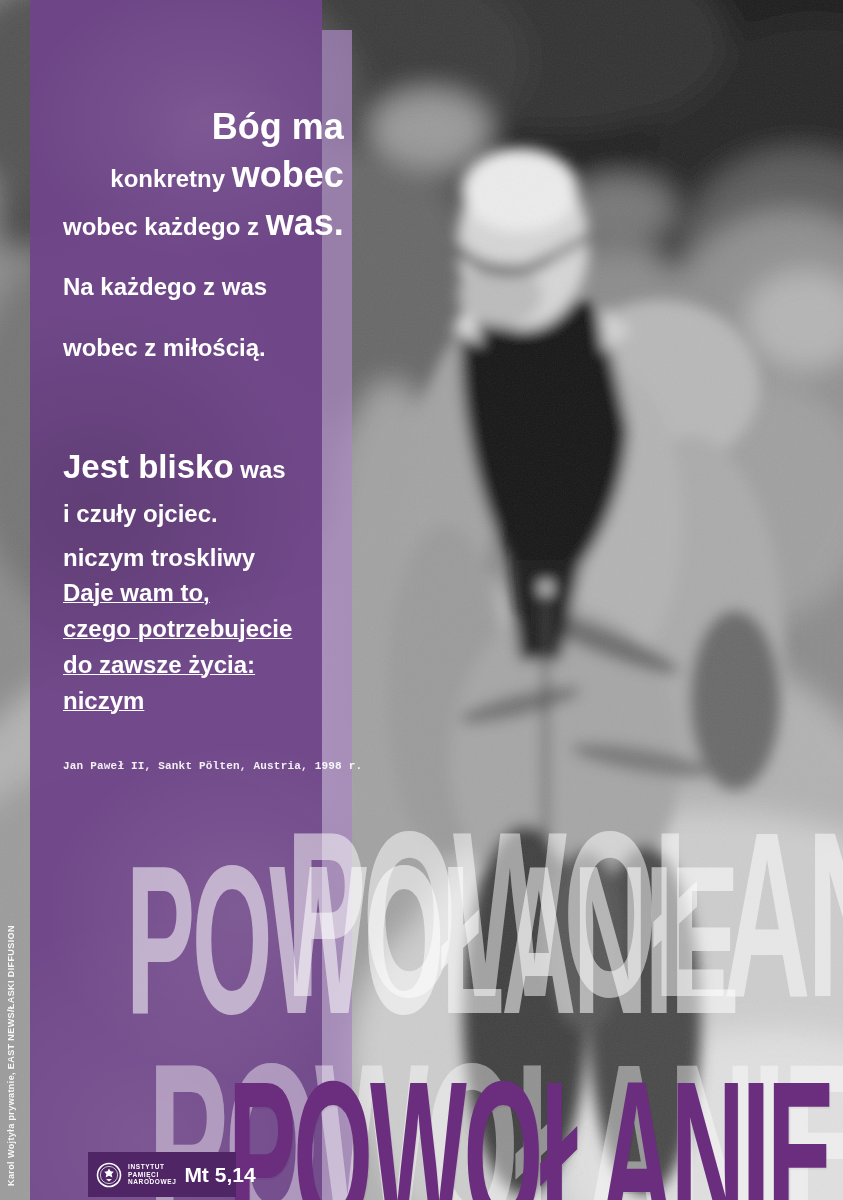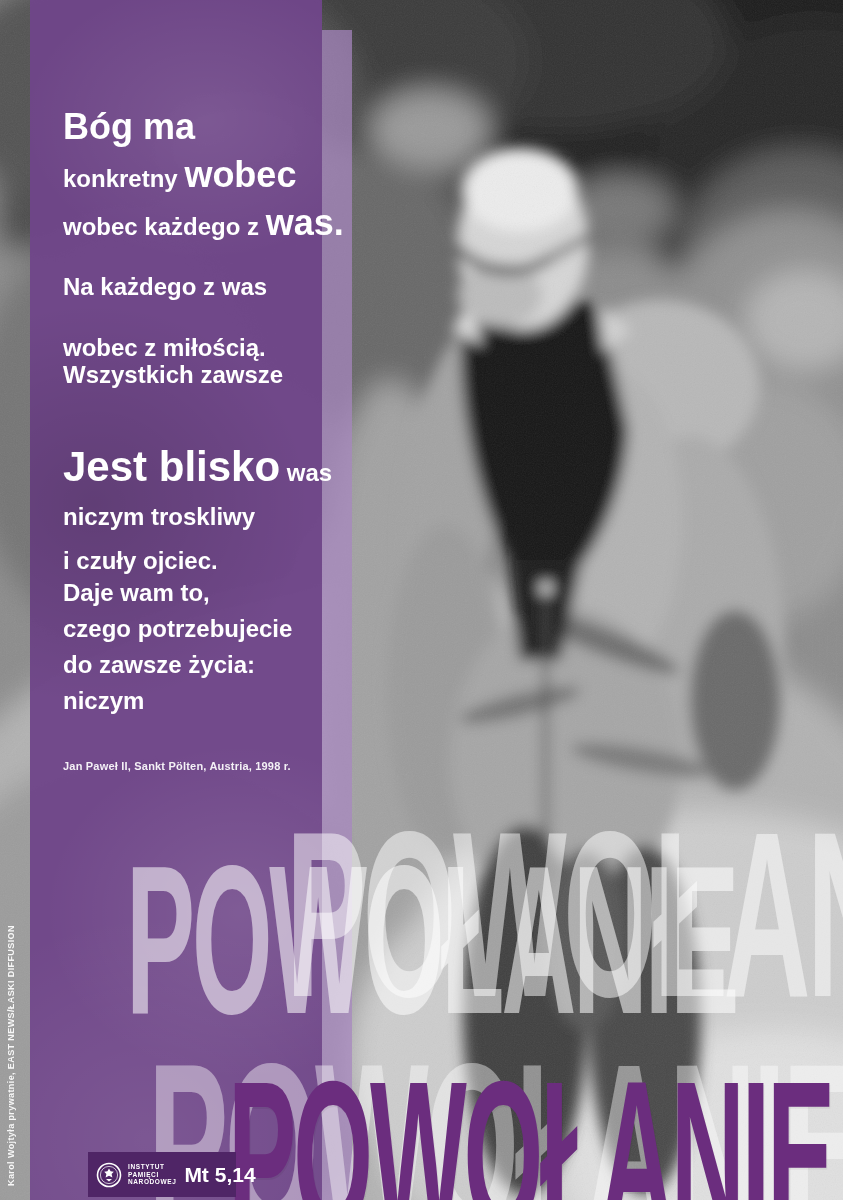--- a/index.html
+++ b/index.html
@@ -34,31 +34,31 @@
     text-shadow:2px 2px 0 rgba(0,0,0,0.05);
   }
   .wm{color:var(--watermark-color,rgba(255,255,255,0.55));}
   .wm1{left:126px;top:834px;font-size:207px;transform:scale(0.50,1.02);}
   .wm2{left:286px;top:796px;font-size:232px;transform:scale(0.52,1.02);color:rgba(255,255,255,0.50);}
   .wm3{left:148px;top:1028px;font-size:232px;transform:scale(0.52,1.02);color:rgba(255,255,255,0.42);}
   
   .quotes{position:absolute;left:0;top:0;width:843px;height:1200px;pointer-events:none;}
   .qblock{position:absolute;left:63px;color:var(--text-color,#fff);font-weight:bold;}
   .qline{white-space:nowrap;}
-  .qb0{top:106px;}  .qb0 .qline{line-height:41px;}
+  .qb0{top:106px;}  .qb0 .qline{line-height:41px;text-align:right;}
   .qb1{top:250px;}  .qb1 .qline{line-height:42px;margin-top:16px;}
   .qb2{top:354px;}  .qb2 .qline{line-height:42px;}
   .qb3{top:446px;}  .qb3 .qline{line-height:41px;}
-  .qb4{top:576px;}  .qb4 .qline{line-height:33px;}
+  .qb4{top:576px;}  .qb4 .qline{line-height:33px;text-decoration:underline;}
   .seg-xl{font-size:36px;}
-  .seg-lg{font-size:42px;}
+  .seg-lg{font-size:33px;}
   .seg-md{font-size:24px;}
   .attribution{
     position:absolute;left:63px;top:760px;color:rgba(255,255,255,0.92);
-    font-size:11px;font-weight:bold;letter-spacing:0.2px;
+    font-size:11px;font-weight:bold;letter-spacing:0.2px;font-family:Liberation Mono, monospace;
   }
   .credit{
     position:absolute;left:6px;top:1186px;transform:rotate(-90deg);
     transform-origin:0 0;color:rgba(255,255,255,0.92);
     font-size:9px;font-weight:bold;white-space:nowrap;letter-spacing:0.4px;
   }
   
   .footer{
     position:absolute;left:88px;top:1152px;width:148px;height:45px;
     background:var(--footer-bg-color,#4f2566);
@@ -171,26 +171,25 @@
       <div class="qblock qb0">
         <div class="qline"><span class="seg-xl">Bóg ma</span></div>
         <div class="qline"><span class="seg-md">konkretny </span><span class="seg-xl">wobec</span></div>
         <div class="qline"><span class="seg-md">wobec każdego z </span><span class="seg-xl">was.</span></div>
       </div>
       <div class="qblock qb1">
         <div class="qline"><span class="seg-md">Na każdego z was</span></div>
         <div class="qline"><span class="seg-md">wobec z miłością.</span></div>
       </div>
       <div class="qblock qb2">
-        <div class="qline"><span class="seg-md">Wszystkich zawsze</span></div>
       </div>
       <div class="qblock qb3">
         <div class="qline"><span class="seg-lg"> Jest blisko</span><span class="seg-md"> was</span></div>
+        <div class="qline"><span class="seg-md">i czuły ojciec.</span></div>
         <div class="qline"><span class="seg-md">niczym troskliwy</span></div>
-        <div class="qline"><span class="seg-md">i czuły ojciec.</span></div>
       </div>
       <div class="qblock qb4">
         <div class="qline"><span class="seg-md">Daje wam to,</span></div>
         <div class="qline"><span class="seg-md">czego potrzebujecie</span></div>
         <div class="qline"><span class="seg-md">do zawsze życia:</span></div>
         <div class="qline"><span class="seg-md">niczym</span></div>
       </div>
     </div>
 
   <div class="attribution">Jan Paweł II, Sankt Pölten, Austria, 1998 r.</div>

